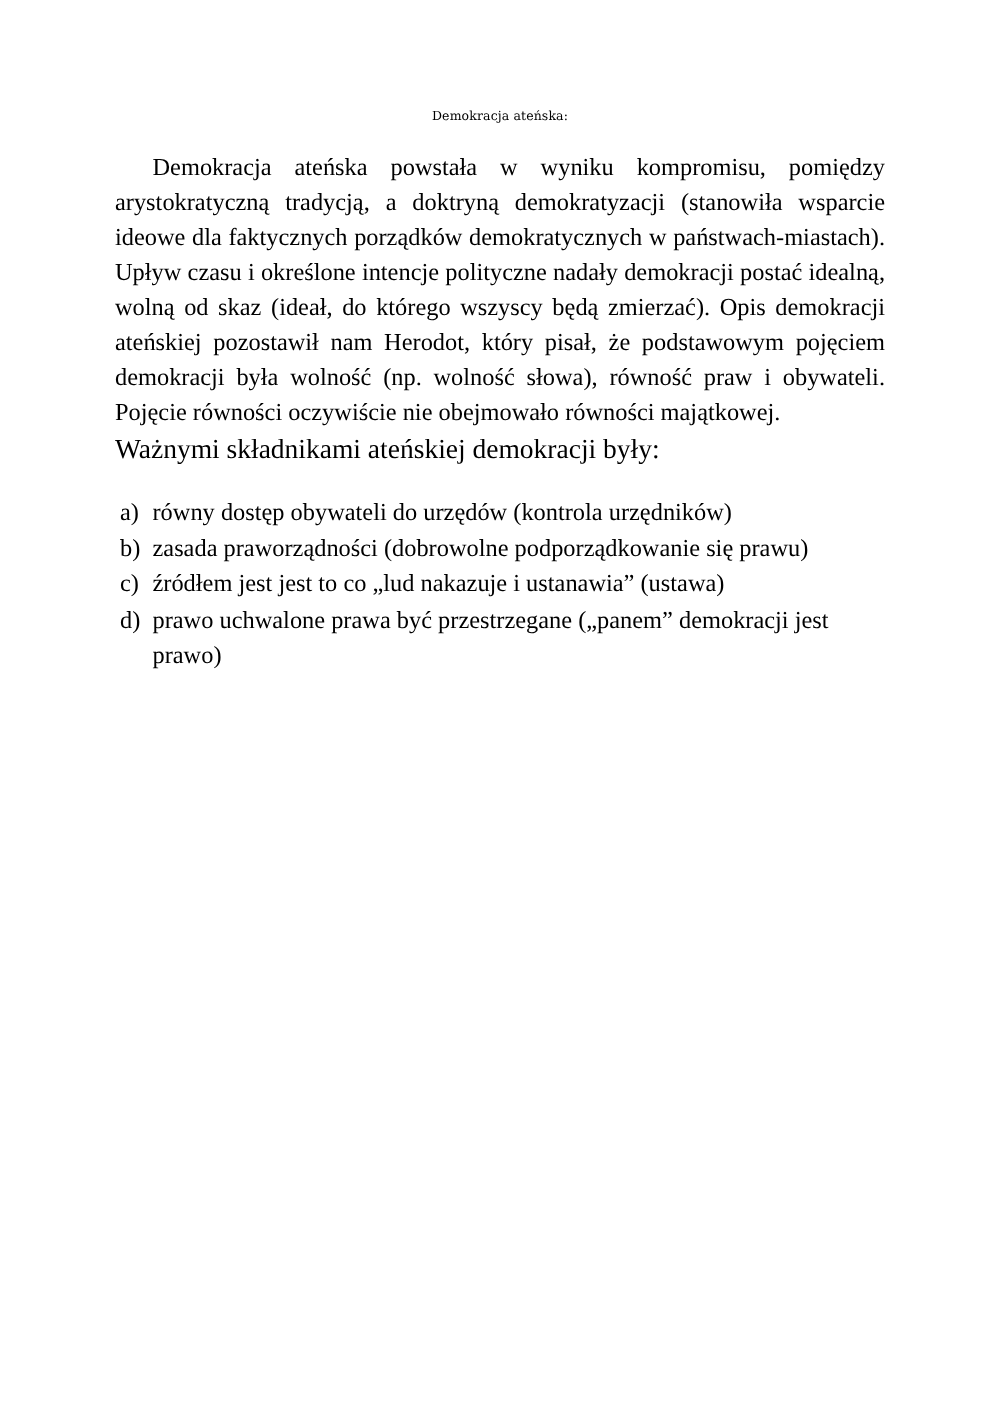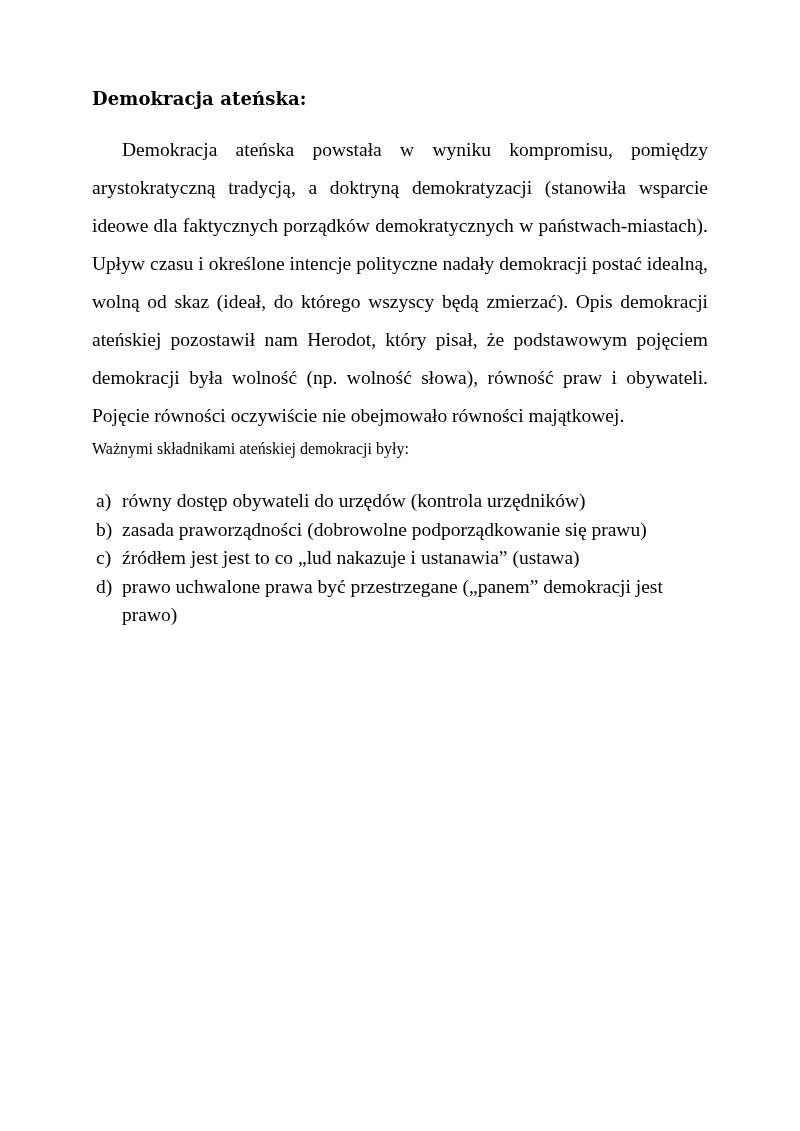--- a/index.html
+++ b/index.html
@@ -24,35 +24,36 @@
     background: #ffffff;
   }
   .content {
     position: absolute;
     left: 92px;
     top: 88px;
     width: 616px;
   }
   .doc-heading {
     font-family: "DejaVu Serif", serif;
-    font-weight: bold;
-    font-size: 18px;
+    font-weight: normal;
+    font-size: 10px;
     letter-spacing: 0.1px;
     margin: 0 0 22px 0;
+    text-align: center;
   }
   .body-paragraph {
     font-size: 19.5px;
-    line-height: 38px;
+    line-height: 28px;
     text-align: justify;
     text-justify: inter-word;
     margin: 0;
     text-indent: 30px;
   }
   .body-paragraph-cont {
-    font-size: 16px;
+    font-size: 22px;
     line-height: 28.4px;
     text-align: left;
     margin: 0;
   }
   .list-block {
     margin-top: 24px;
   }
   .list-item {
     display: flex;
     align-items: flex-start;

